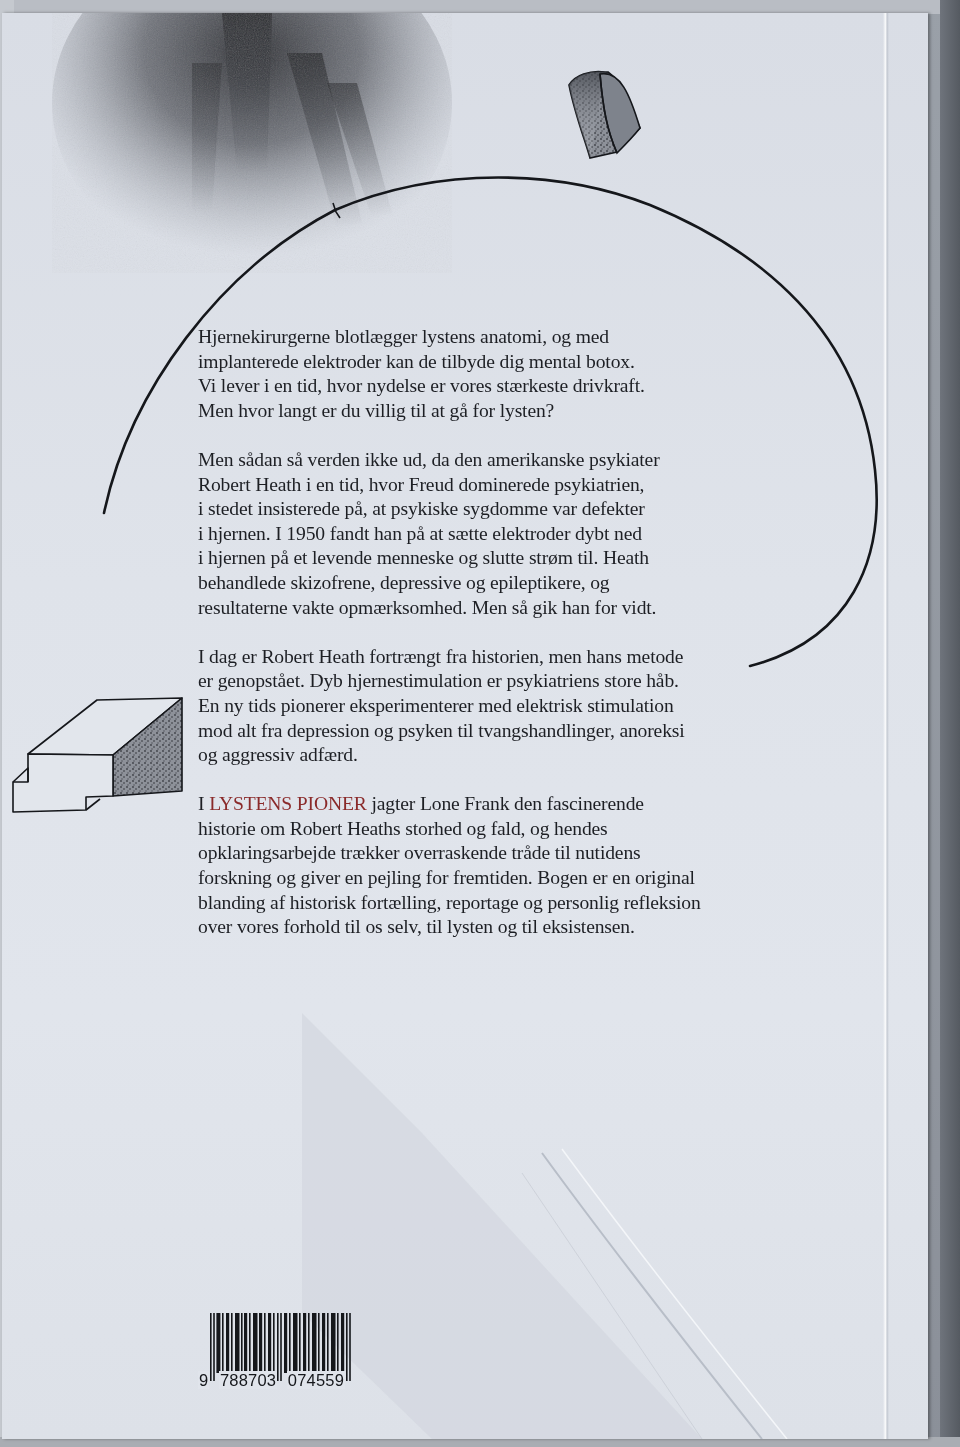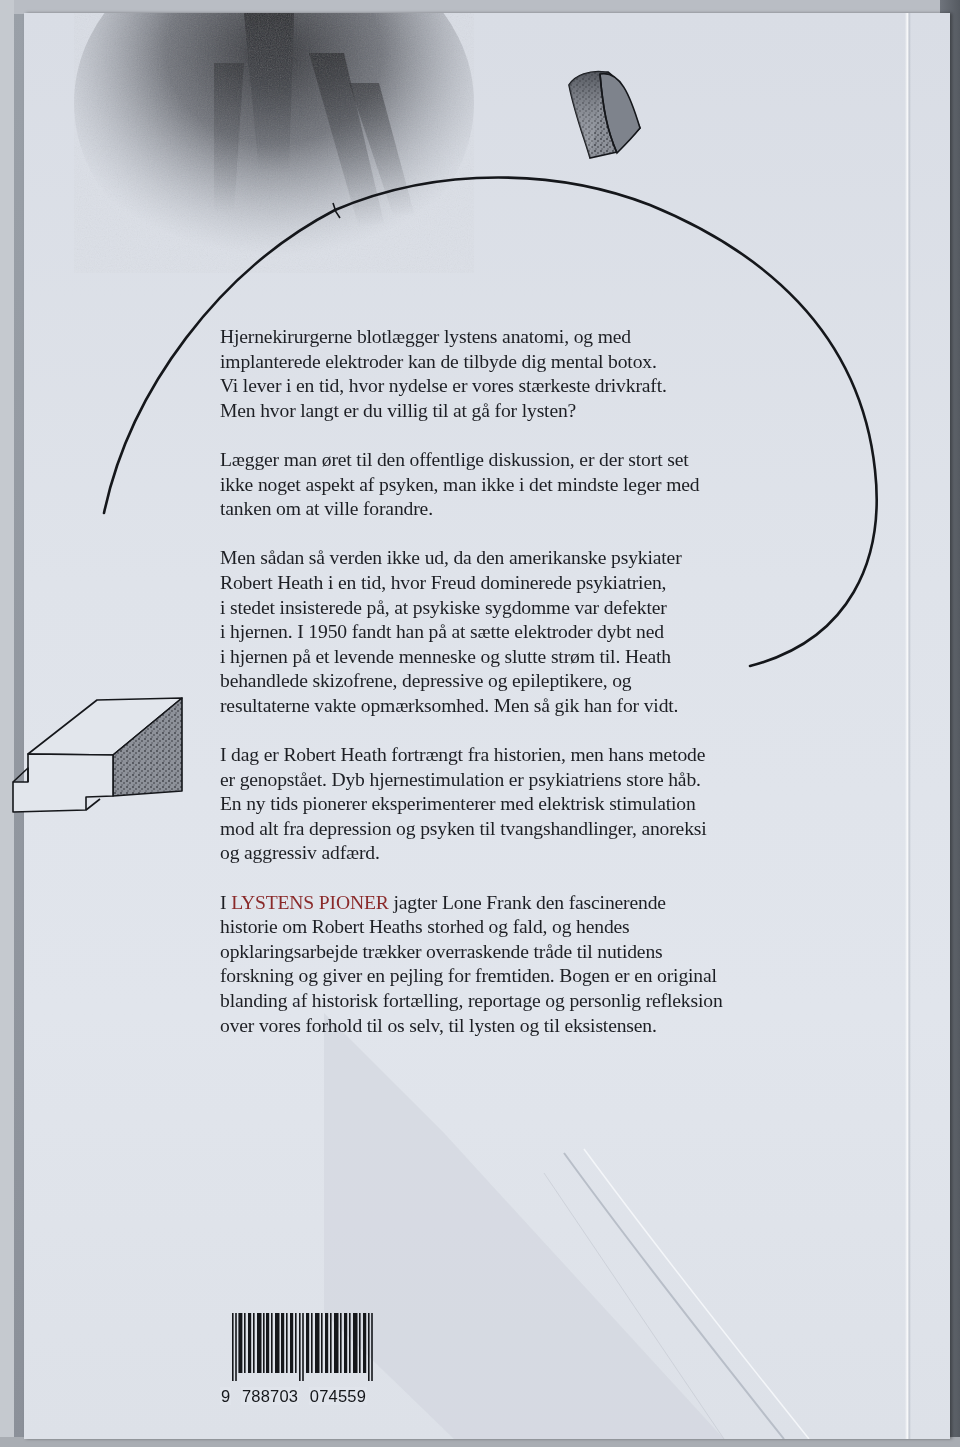--- a/index.html
+++ b/index.html
@@ -27,21 +27,21 @@
       position: absolute; right: 0; top: 0; width: 20px; height: 1447px;
       background: linear-gradient(90deg, #6f747c, #555a61);
     }
     .bg-bottom {
       position: absolute; left: 0; bottom: 0; width: 960px; height: 10px;
       background: #a9adb3;
     }
     
     .cover {
       position: absolute;
-      left: 24px; top: 13px;
+      left: 2px; top: 13px;
       width: 926px; height: 1426px;
       background: linear-gradient(180deg, #d9dde5 0%, #dfe3ea 40%, #e1e5ec 70%, #dde1e8 100%);
       box-shadow: 2px 0 3px rgba(0,0,0,0.35);
       overflow: hidden;
     }
     
     .crease {
       position: absolute;
       left: 881px; top: 0;
       width: 6px; height: 1426px;
@@ -88,21 +88,20 @@
       display: flex; align-items: flex-start;
     }
     .barcode .digits {
       position: absolute; left: 0; top: 58px;
       font-family: "Liberation Sans", "DejaVu Sans", sans-serif;
       font-size: 16.5px;
       color: #15171b;
       letter-spacing: 0.2px;
       background: transparent;
       white-space: nowrap;
-      margin-top: 16px;
     }
     .barcode .digits span { background: #e0e4eb; padding: 0 1px; }
     .svg-layer {
       position: absolute; left: 0; top: 0;
       width: 960px; height: 1447px;
       pointer-events: none;
     }
   </style>
 </head>
 <body>
@@ -153,23 +152,20 @@
       <path d="M540 1140 Q 620 1250 760 1426" stroke="#b8bec8" stroke-width="2" fill="none"></path>
       <path d="M560 1136 Q 640 1245 785 1426" stroke="#f4f6f9" stroke-width="1.5" fill="none"></path>
       <path d="M520 1160 L 700 1426" stroke="#c6cbd3" stroke-width="1" fill="none" opacity="0.7"></path>
     </svg>
 
     <div class="text-block">
       <p>Hjernekirurgerne blotlægger lystens anatomi, og med
 implanterede elektroder kan de tilbyde dig mental botox.
 Vi lever i en tid, hvor nydelse er vores stærkeste drivkraft.
 Men hvor langt er du villig til at gå for lysten?</p>
-      <p>Lægger man øret til den offentlige diskussion, er der stort set
-ikke noget aspekt af psyken, man ikke i det mindste leger med
-tanken om at ville forandre.</p>
       <p>Men sådan så verden ikke ud, da den amerikanske psykiater
 Robert Heath i en tid, hvor Freud dominerede psykiatrien,
 i stedet insisterede på, at psykiske sygdomme var defekter
 i hjernen. I 1950 fandt han på at sætte elektroder dybt ned
 i hjernen på et levende menneske og slutte strøm til. Heath
 behandlede skizofrene, depressive og epileptikere, og
 resultaterne vakte opmærksomhed. Men så gik han for vidt.</p>
       <p>I dag er Robert Heath fortrængt fra historien, men hans metode
 er genopstået. Dyb hjernestimulation er psykiatriens store håb.
 En ny tids pionerer eksperimenterer med elektrisk stimulation

